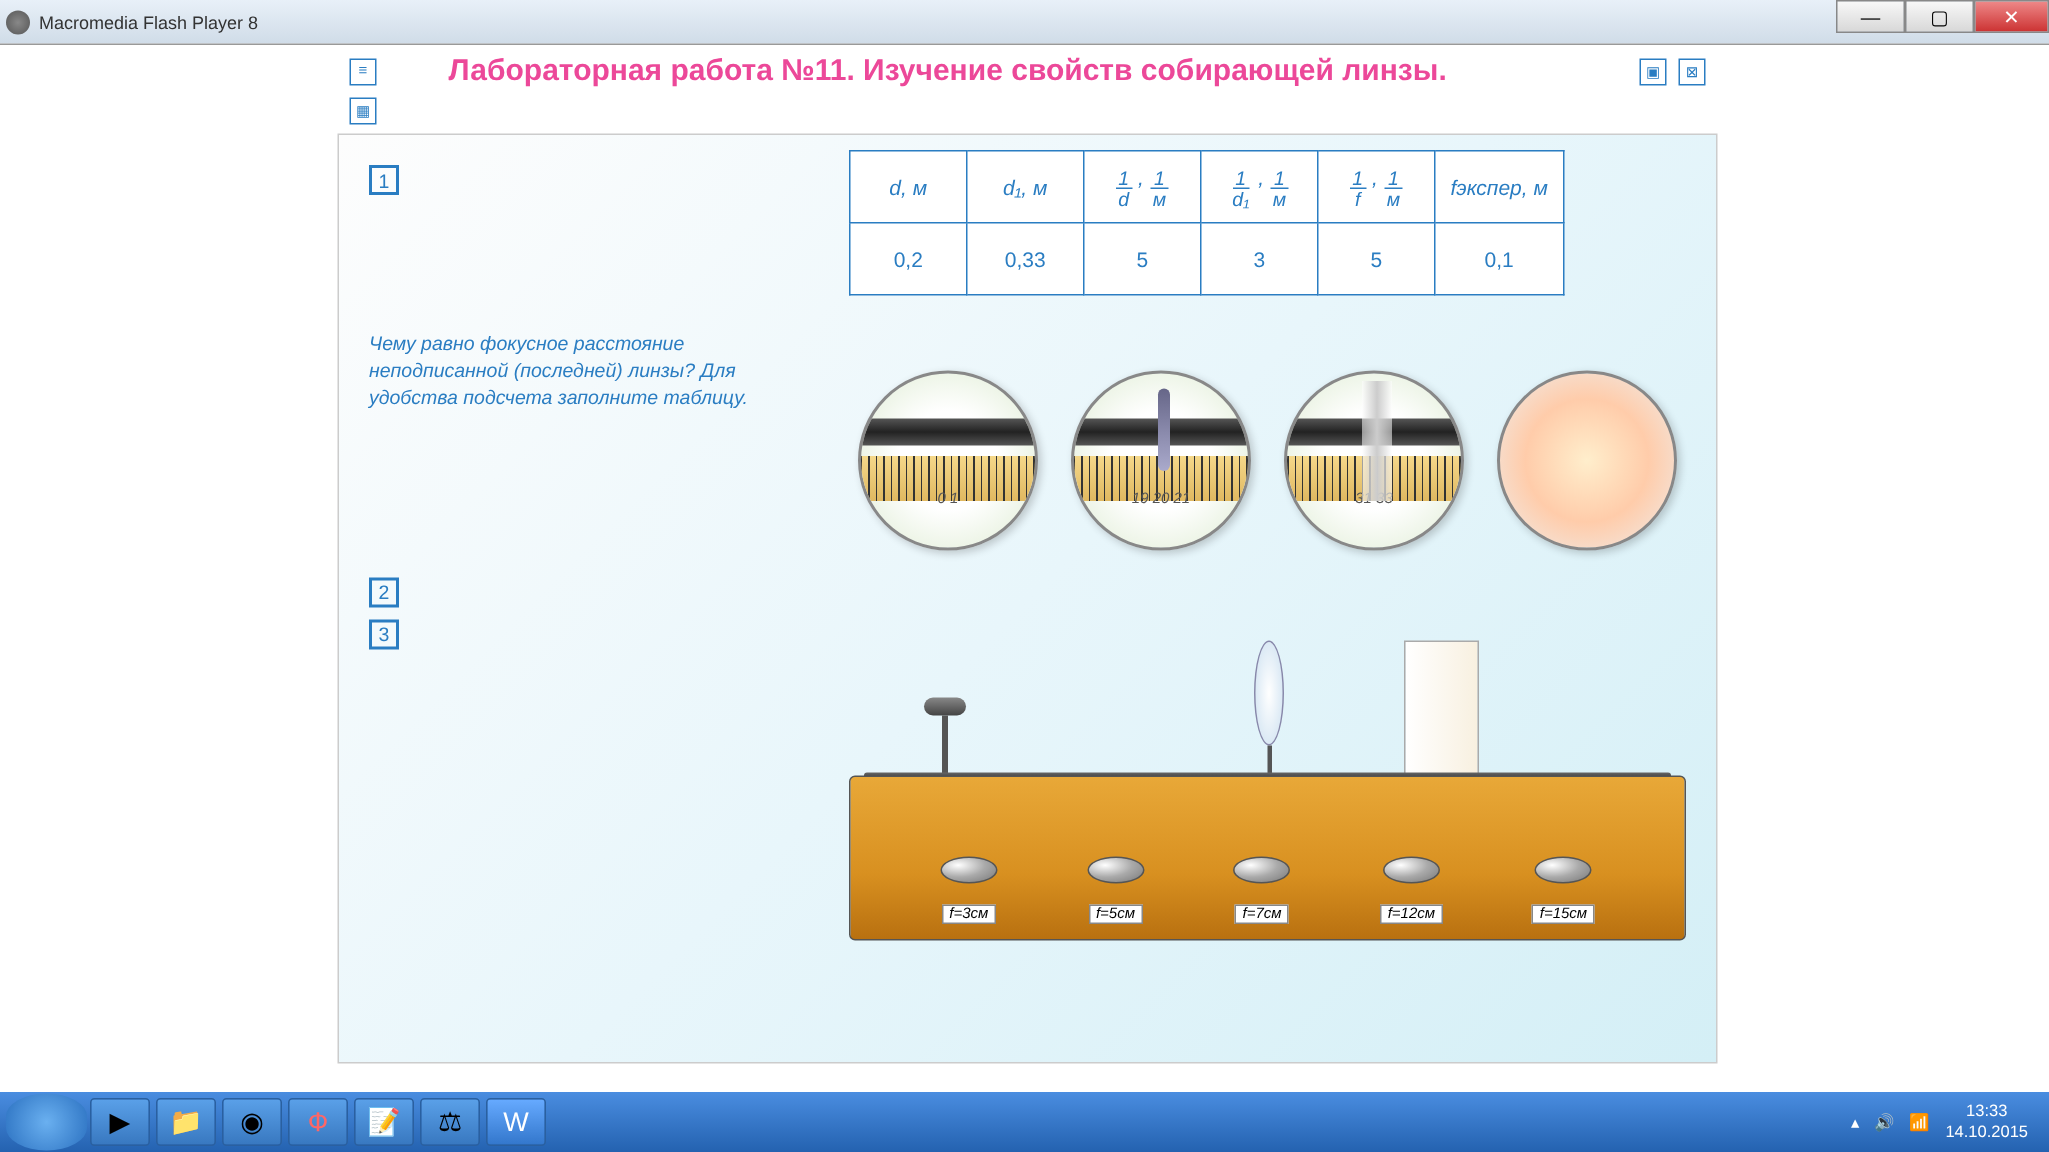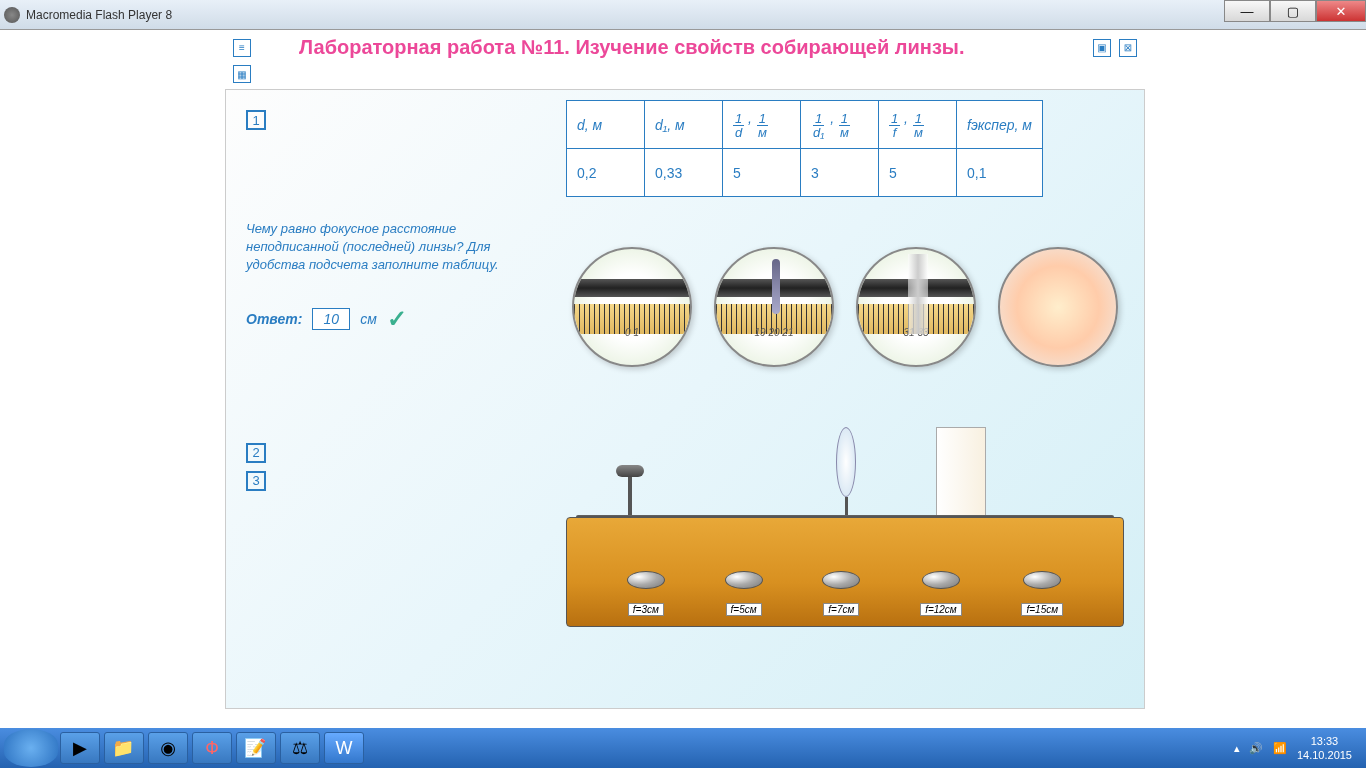--- a/index.html
+++ b/index.html
@@ -27,21 +27,21 @@
 .qbox{width:20px;height:20px;border:2px solid #2a7dc2;color:#2a7dc2;display:flex;align-items:center;justify-content:center;font-size:13px;margin-bottom:8px}
 .question{font-size:13px;font-style:italic;color:#2a7dc2;line-height:1.4;margin-top:90px}
 .answer-row{display:flex;align-items:center;gap:10px;margin-top:30px}
 .answer-label{font-style:italic;color:#2a7dc2;font-weight:bold;font-size:14px}
 .answer-input{width:38px;height:22px;border:1px solid #2a7dc2;text-align:center;font-style:italic;color:#2a7dc2;font-size:14px}
 .answer-unit{font-style:italic;color:#2a7dc2;font-size:14px}
 .check{color:#3ab08f;font-size:24px;font-weight:bold}
 .qlist{margin-top:110px}
 .right{flex:1;padding:0 10px}
 table.data{border-collapse:collapse;margin-bottom:20px}
-table.data td,table.data th{border:1px solid #2a7dc2;padding:6px 10px;text-align:left;color:#2a7dc2;font-size:14px;background:#fff;min-width:78px;height:48px}
+table.data td,table.data th{border:1px solid #2a7dc2;padding:6px 10px;text-align:center;color:#2a7dc2;font-size:14px;background:#fff;min-width:78px;height:48px}
 table.data th{font-style:italic;font-weight:normal}
 .frac{display:inline-flex;flex-direction:column;align-items:center;font-size:13px;line-height:1}
 .frac .n{border-bottom:1px solid #2a7dc2;padding:0 2px}
 .frac .d{padding:0 2px}
 .magnifiers{display:flex;gap:22px;margin:50px 0 30px 0;justify-content:center}
 .mag{width:120px;height:120px;border-radius:50%;border:2px solid #888;background:radial-gradient(circle,#fff 40%,#eef5e8 70%,#d8e8cc);position:relative;overflow:hidden;box-shadow:2px 2px 6px rgba(0,0,0,0.2)}
 .mag .rail{position:absolute;top:30px;left:0;right:0;height:18px;background:linear-gradient(to bottom,#555,#222,#555)}
 .mag .ruler{position:absolute;top:55px;left:0;right:0;height:30px;background:repeating-linear-gradient(to right,#333 0,#333 1px,transparent 1px,transparent 5px),linear-gradient(to bottom,#f5d88a,#e0b860)}
 .mag .lbl{position:absolute;top:78px;width:100%;text-align:center;font-size:10px;color:#555;font-style:italic}
 .mag.m2::after{content:"";position:absolute;top:10px;left:56px;width:8px;height:55px;background:linear-gradient(to bottom,#668,#aac);border-radius:4px}
@@ -94,26 +94,20 @@
       </div>
       <div class="app-header" style="padding-top:0">
         <div class="hbtn">▦</div>
       </div>
 
 
       <div class="main">
         <div class="left">
           <div class="qbox">1</div>
           <div class="question">Чему равно фокусное расстояние неподписанной (последней) линзы? Для удобства подсчета заполните таблицу.</div>
-          <div class="answer-row">
-            <span class="answer-label">Ответ:</span>
-            <input class="answer-input" value="10" style="">
-            <span class="answer-unit">см</span>
-            <span class="check">✓</span>
-          </div>
           <div class="qlist">
             <div class="qbox">2</div>
             <div class="qbox">3</div>
           </div>
         </div>
 
         <div class="right">
           <table class="data">
             <tbody>
                 <tr>

